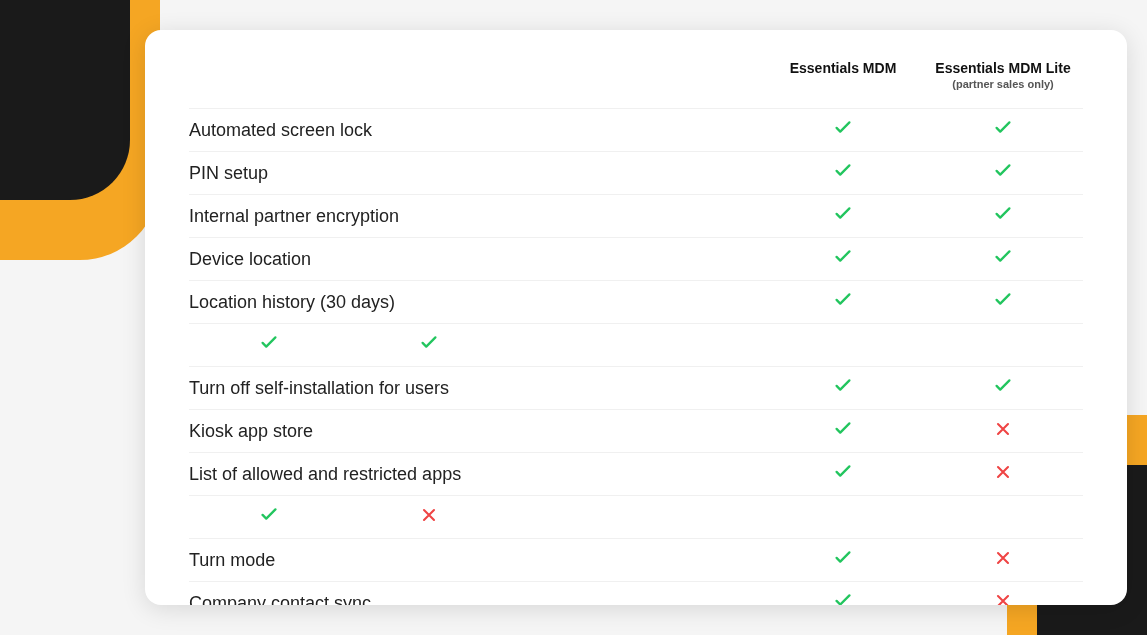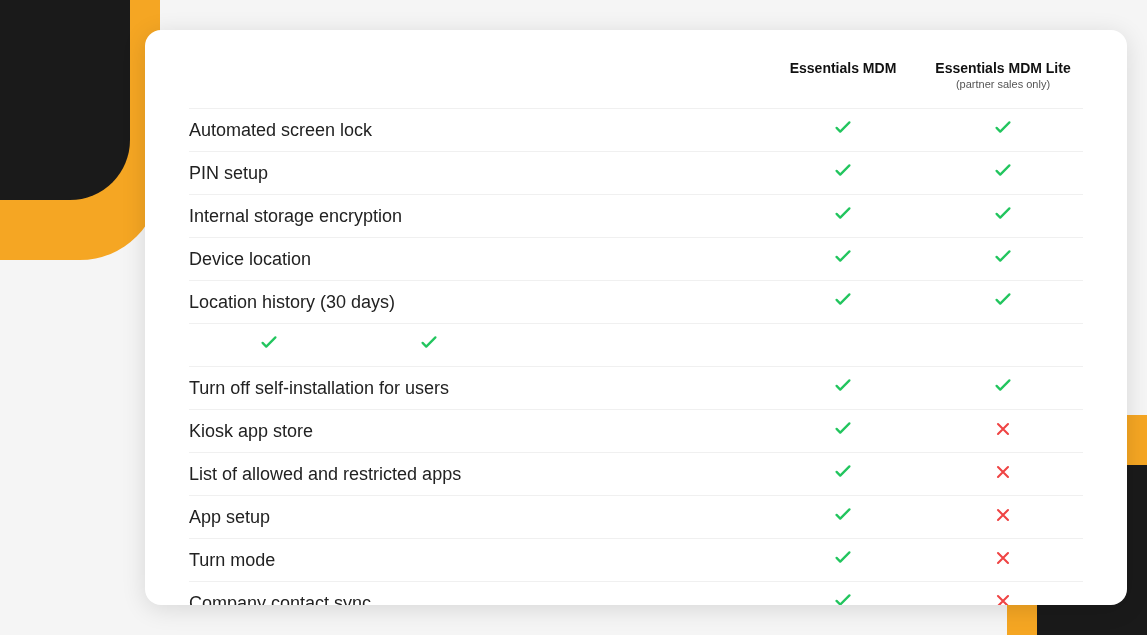--- a/index.html
+++ b/index.html
@@ -94,20 +94,21 @@
     .plan-col-header .plan-name {
       font-weight: 700;
       font-size: 14px;
       color: #111;
     }
 
     .plan-col-header .plan-sub {
       font-size: 11px;
       color: #555;
       margin-top: 2px;
+      font-weight: bold;
     }
 
     .table-rows {
       width: 100%;
     }
 
     .feature-row {
       display: flex;
       align-items: center;
       border-top: 1px solid #f0f0f0;
@@ -178,21 +179,21 @@
         <div class="feature-row">
           <span class="feature-name">PIN setup</span>
           <div class="check-cell"><span class="icon-check"><svg width="22" height="22" viewBox="0 0 24 24" fill="none">
                 <path d="M5 13l4 4L19 7" stroke="#22c55e" stroke-width="2.5" stroke-linecap="round" stroke-linejoin="round"></path>
               </svg></span></div>
           <div class="check-cell"><span class="icon-check"><svg width="22" height="22" viewBox="0 0 24 24" fill="none">
                 <path d="M5 13l4 4L19 7" stroke="#22c55e" stroke-width="2.5" stroke-linecap="round" stroke-linejoin="round"></path>
               </svg></span></div>
         </div>
         <div class="feature-row">
-          <span class="feature-name">Internal storage encryption</span>
+          <span class="feature-name">Internal partner encryption</span>
           <div class="check-cell"><span class="icon-check"><svg width="22" height="22" viewBox="0 0 24 24" fill="none">
                 <path d="M5 13l4 4L19 7" stroke="#22c55e" stroke-width="2.5" stroke-linecap="round" stroke-linejoin="round"></path>
               </svg></span></div>
           <div class="check-cell"><span class="icon-check"><svg width="22" height="22" viewBox="0 0 24 24" fill="none">
                 <path d="M5 13l4 4L19 7" stroke="#22c55e" stroke-width="2.5" stroke-linecap="round" stroke-linejoin="round"></path>
               </svg></span></div>
         </div>
         <div class="feature-row">
           <span class="feature-name">Device location</span>
           <div class="check-cell"><span class="icon-check"><svg width="22" height="22" viewBox="0 0 24 24" fill="none">
@@ -240,21 +241,20 @@
         <div class="feature-row">
           <span class="feature-name">List of allowed and restricted apps</span>
           <div class="check-cell"><span class="icon-check"><svg width="22" height="22" viewBox="0 0 24 24" fill="none">
                 <path d="M5 13l4 4L19 7" stroke="#22c55e" stroke-width="2.5" stroke-linecap="round" stroke-linejoin="round"></path>
               </svg></span></div>
           <div class="check-cell"><span class="icon-x"><svg width="20" height="20" viewBox="0 0 24 24" fill="none">
                 <path d="M18 6L6 18M6 6l12 12" stroke="#ef4444" stroke-width="2.5" stroke-linecap="round"></path>
               </svg></span></div>
         </div>
         <div class="feature-row">
-          <span class="feature-name">App setup</span>
           <div class="check-cell"><span class="icon-check"><svg width="22" height="22" viewBox="0 0 24 24" fill="none">
                 <path d="M5 13l4 4L19 7" stroke="#22c55e" stroke-width="2.5" stroke-linecap="round" stroke-linejoin="round"></path>
               </svg></span></div>
           <div class="check-cell"><span class="icon-x"><svg width="20" height="20" viewBox="0 0 24 24" fill="none">
                 <path d="M18 6L6 18M6 6l12 12" stroke="#ef4444" stroke-width="2.5" stroke-linecap="round"></path>
               </svg></span></div>
         </div>
         <div class="feature-row">
           <span class="feature-name">Turn mode</span>
           <div class="check-cell"><span class="icon-check"><svg width="22" height="22" viewBox="0 0 24 24" fill="none">

